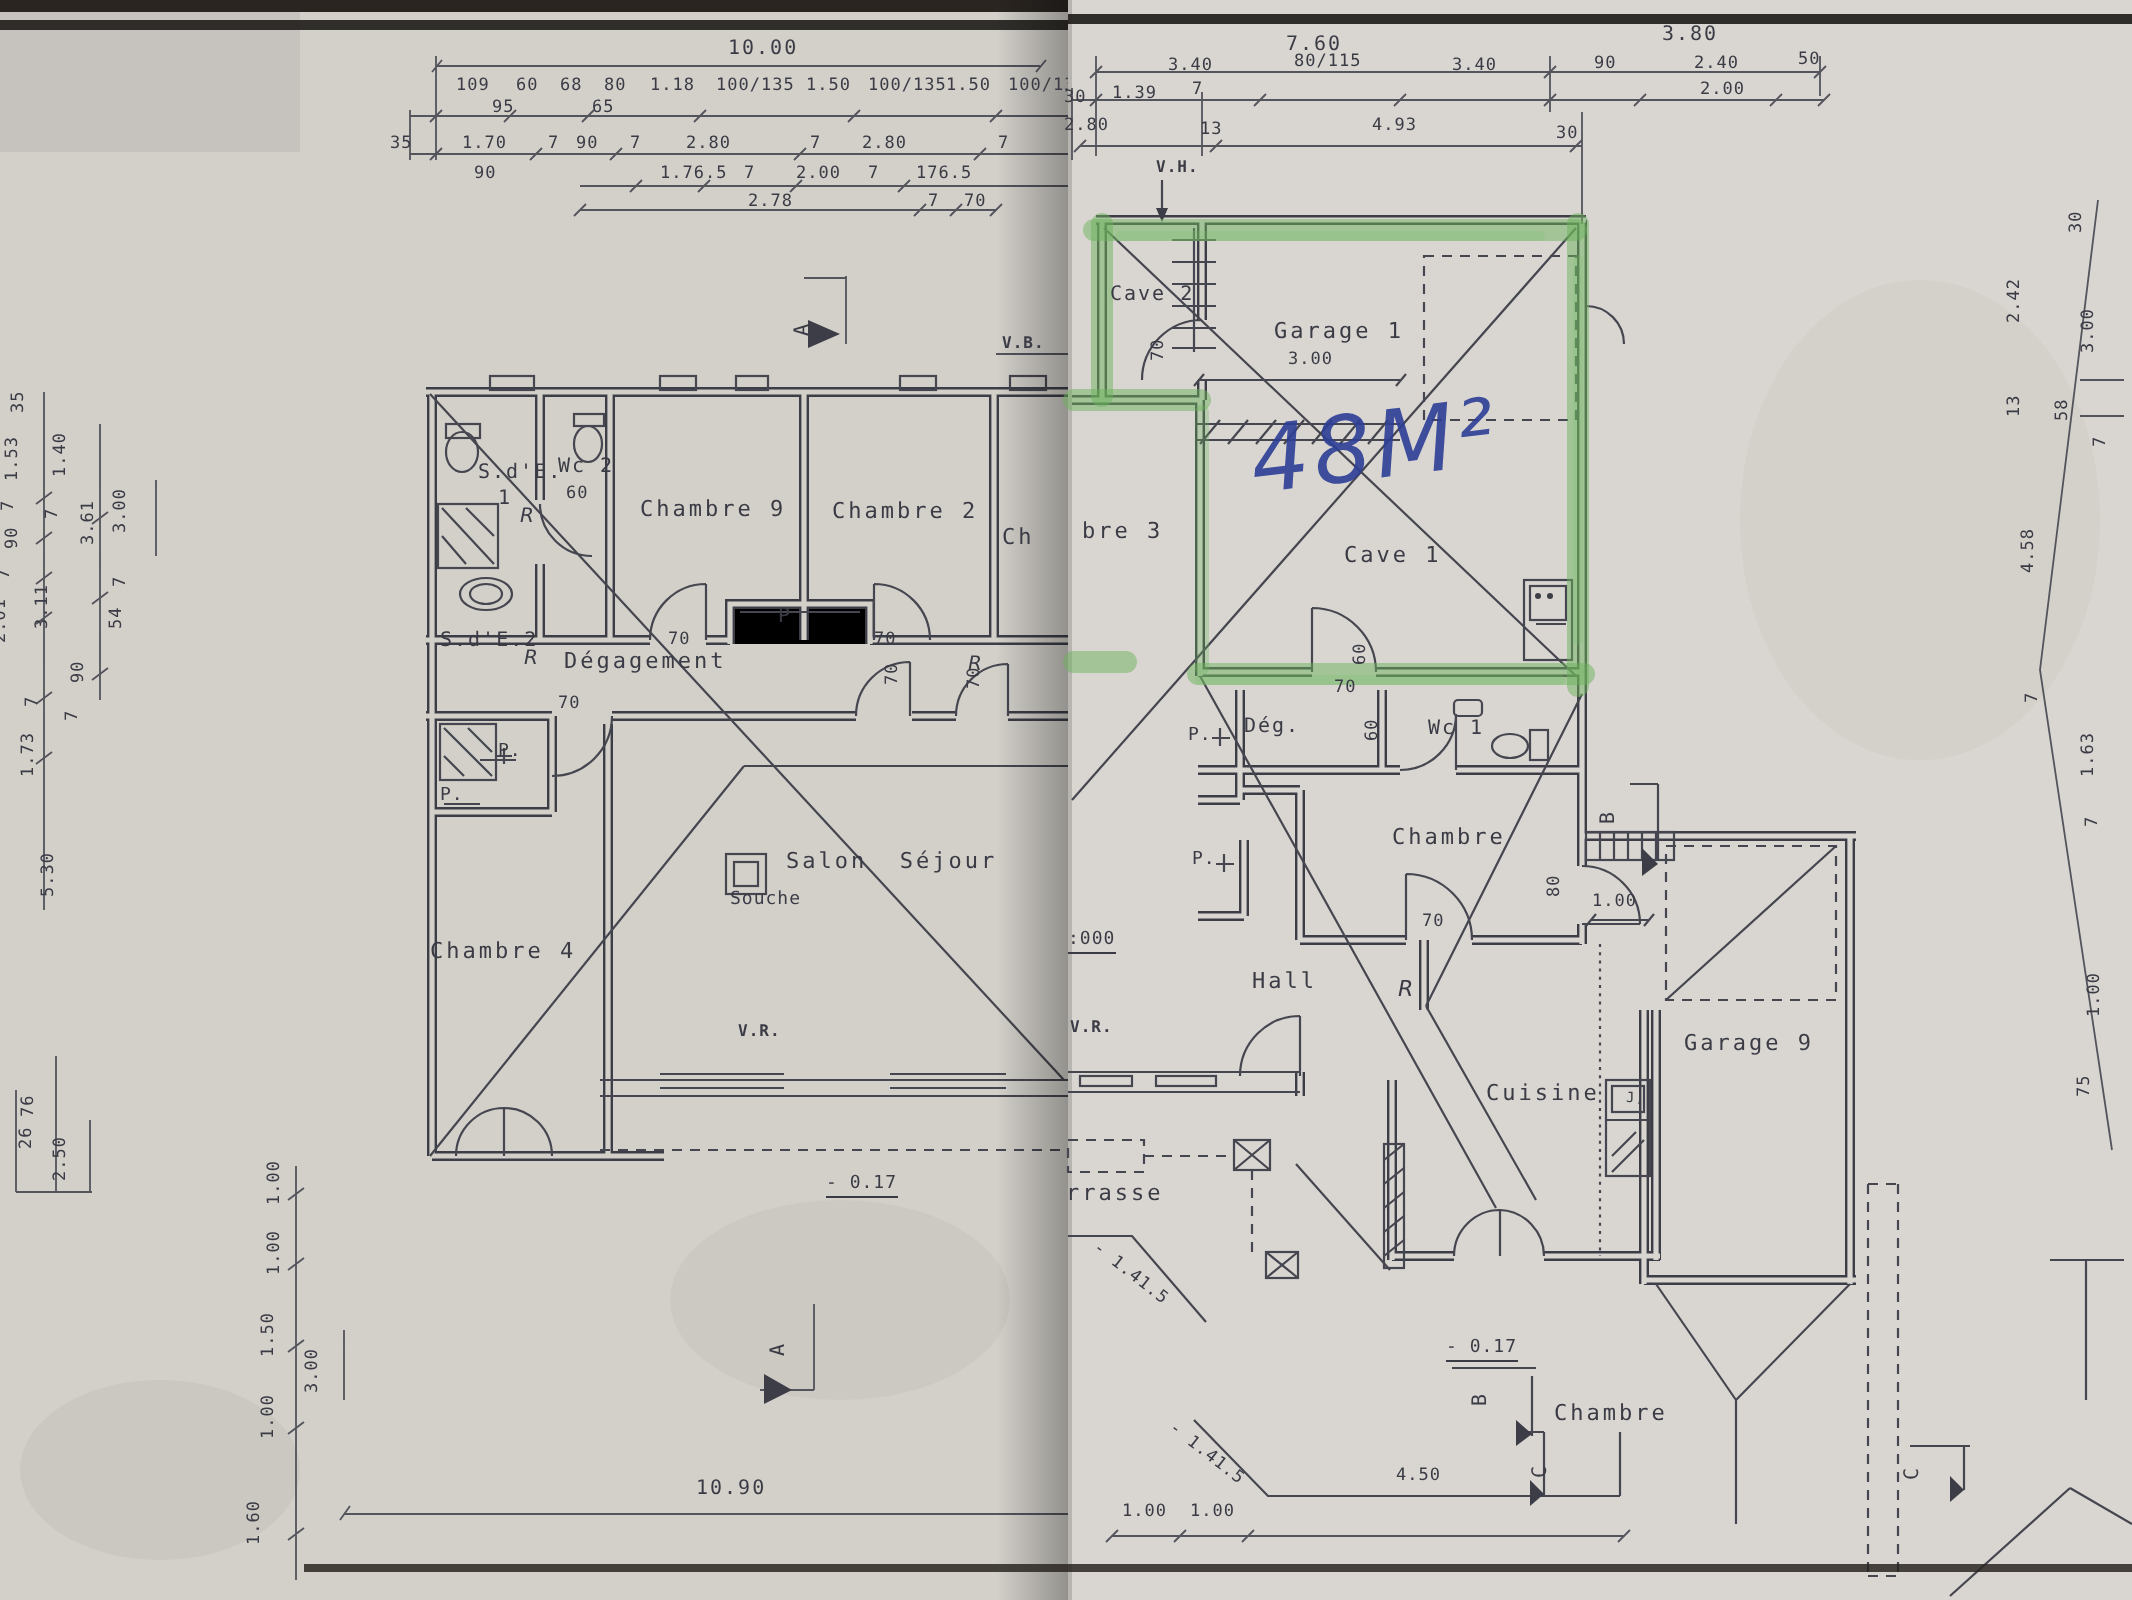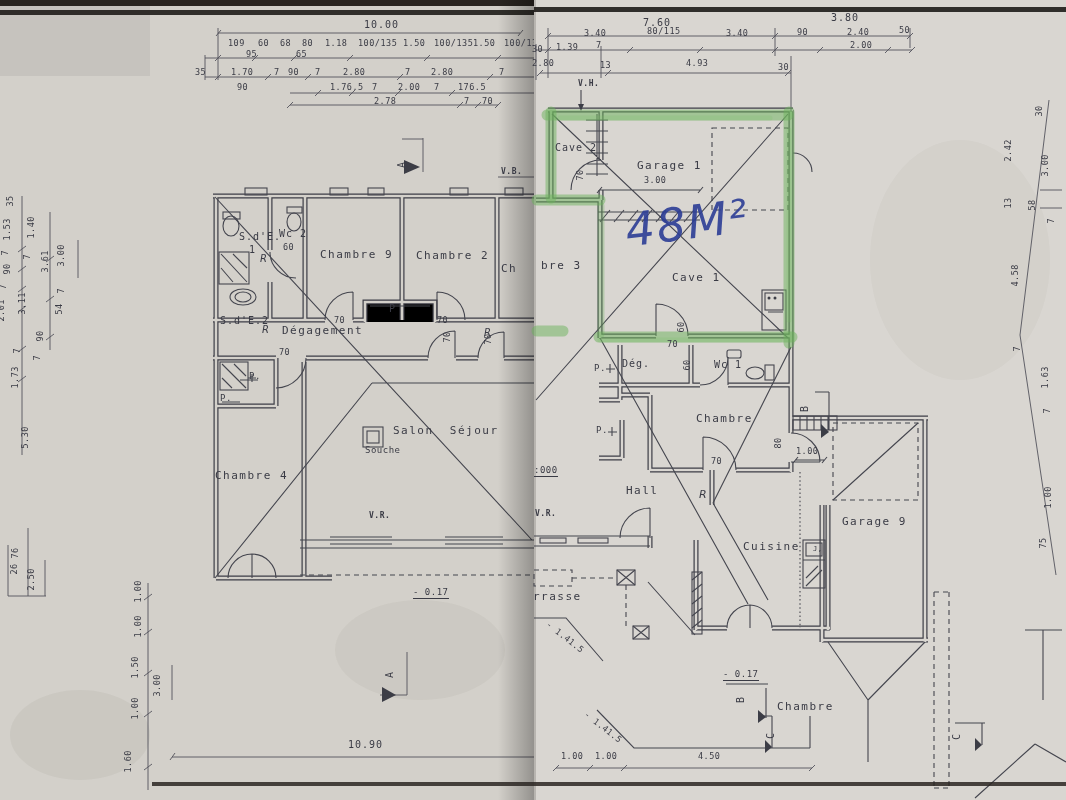--- a/index.html
+++ b/index.html
@@ -362,21 +362,21 @@
   <span class="lbl s11" style="left:533px;top:591px">rrasse</span>
   <span class="lbl ul" style="left:723px;top:670px">- 0.17</span>
   <span class="lbl s10 r" style="left:746px;top:693px">B</span>
   <span class="lbl s11" style="left:777px;top:701px">Chambre</span>
   <span class="lbl s10 r" style="left:776px;top:729px">C</span>
   <span class="lbl s10 r" style="left:962px;top:730px">C</span>
   <span class="lbl pr" style="left:550px;top:620px">- 1.41.5</span>
   <span class="lbl pr" style="left:588px;top:710px">- 1.41.5</span>
   <span class="lbl d" style="left:561px;top:752px">1.00</span>
   <span class="lbl d" style="left:595px;top:752px">1.00</span>
-  <span class="lbl d" style="left:698px;top:752px">4.50</span>
+  <span class="lbl d" style="left:698px;top:734px">4.50</span>
 
   <span class="lbl d r" style="left:1043px;top:108px">30</span>
   <span class="lbl d r" style="left:1012px;top:153px">2.42</span>
   <span class="lbl d r" style="left:1049px;top:168px">3.00</span>
   <span class="lbl d r" style="left:1012px;top:200px">13</span>
   <span class="lbl d r" style="left:1036px;top:202px">58</span>
   <span class="lbl d r" style="left:1055px;top:215px">7</span>
   <span class="lbl d r" style="left:1019px;top:278px">4.58</span>
   <span class="lbl d r" style="left:1021px;top:343px">7</span>
   <span class="lbl d r" style="left:1049px;top:380px">1.63</span>

